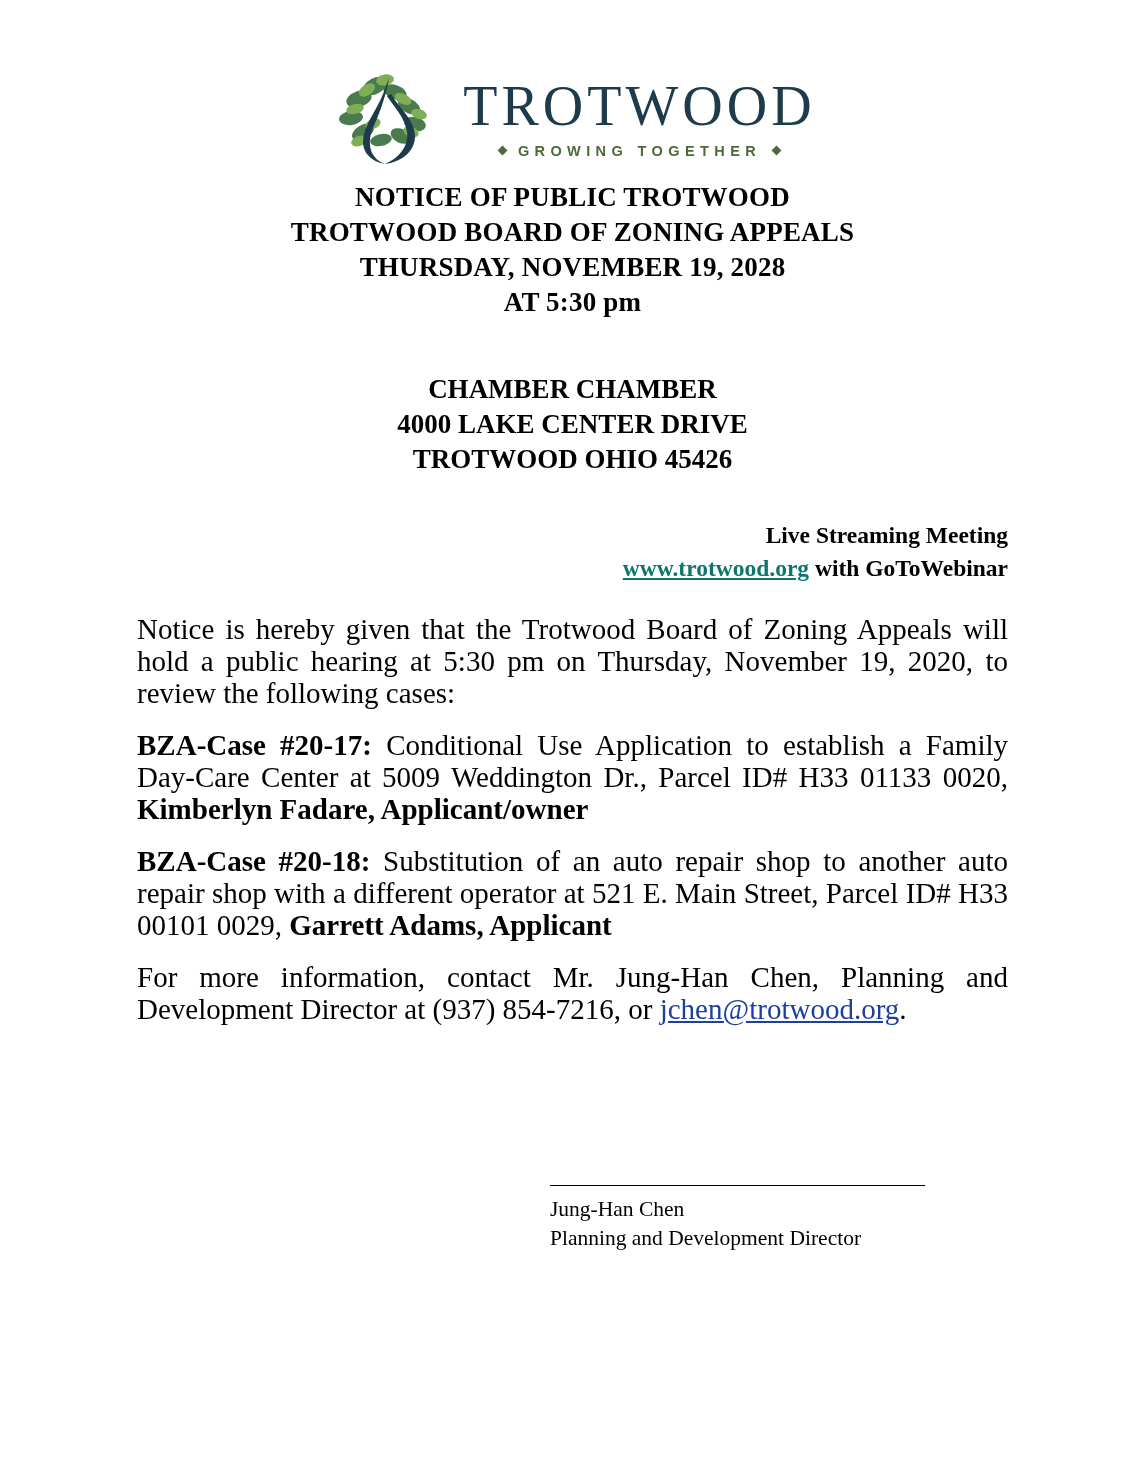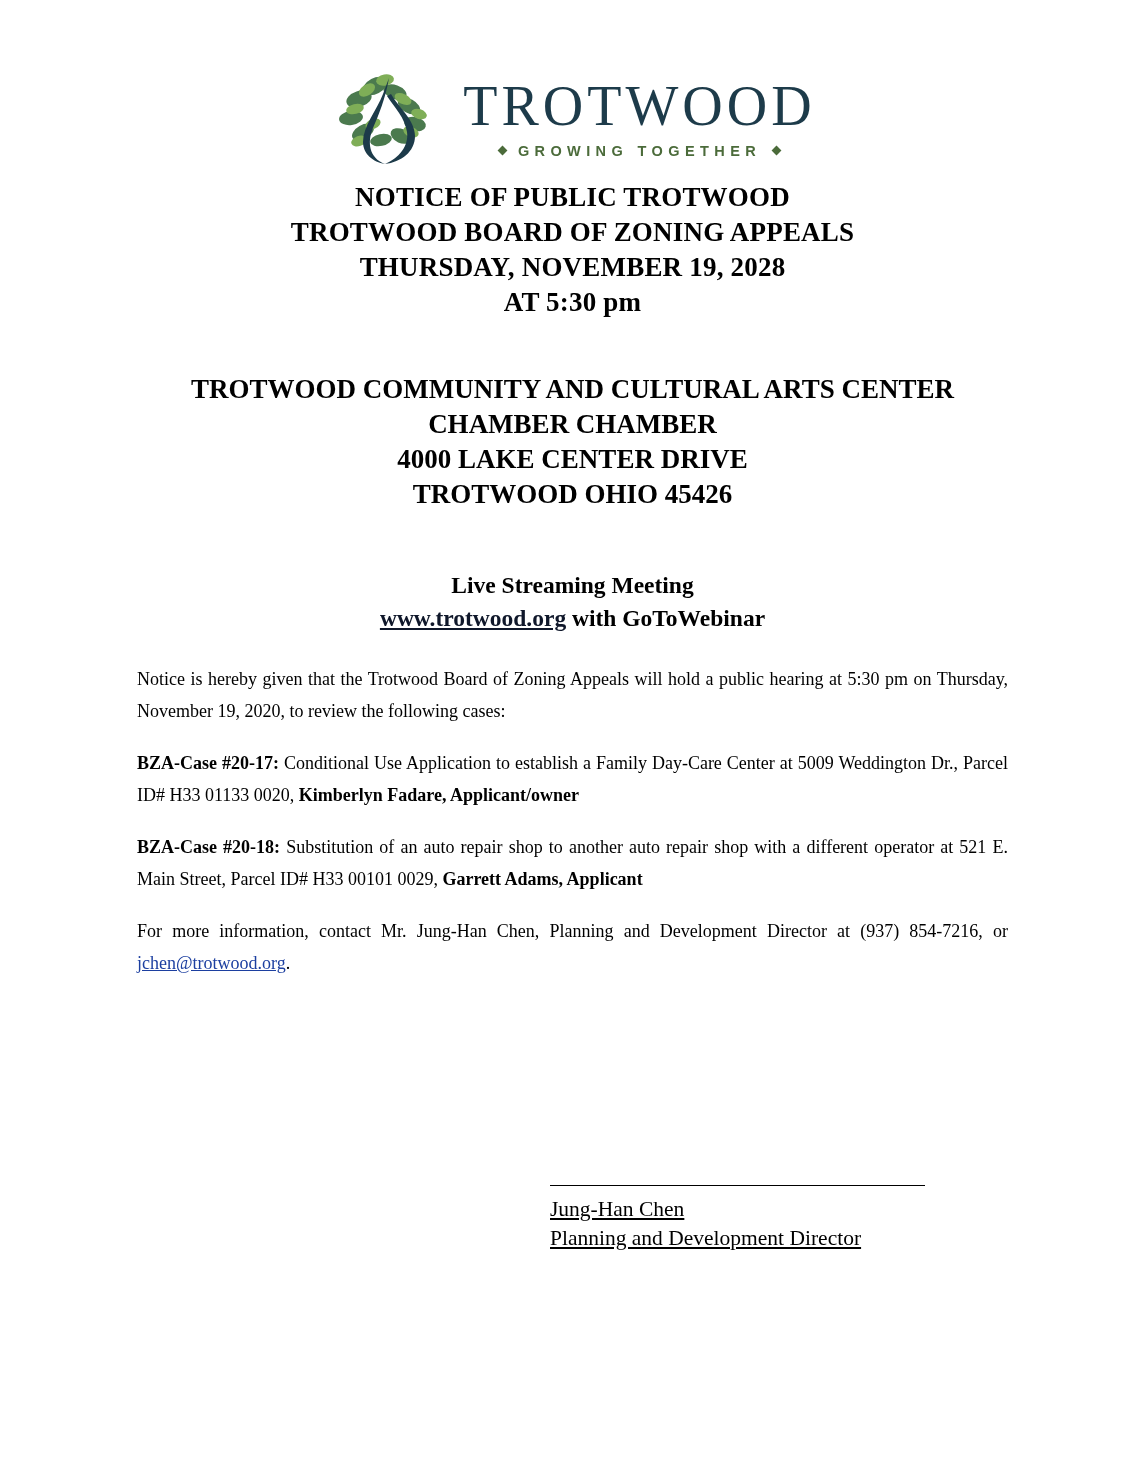--- a/index.html
+++ b/index.html
@@ -88,57 +88,56 @@
   .venue-block {
     text-align: center;
     margin-top: 52px;
   }
   .venue-block .line {
     font-size: 27px;
     font-weight: bold;
     line-height: 35px;
   }
   .stream-block {
-    text-align: center;
-    margin-top: 57px;
+    text-align: right;
+    margin-top: 42px;
   }
   .stream-block .line {
     font-size: 23.5px;
     font-weight: bold;
     line-height: 33px;
   }
   .stream-link {
-    color: #0f172a;
+    color: #0f766e;
     text-decoration: underline;
     font-weight: bold;
   }
 
   
   .body-copy {
     margin-top: 28px;
   }
   .para {
-    font-size: 18px;
+    font-size: 29px;
     line-height: 32px;
     text-align: justify;
     margin: 0 0 20px 0;
   }
   .para b { font-weight: bold; }
   .mail-link {
     color: #1c3fa0;
     text-decoration: underline;
   }
 
   
   .signature {
     position: absolute;
     left: 550px;
     top: 1185px;
     width: 380px;
-    text-decoration: underline;
   }
   .sig-rule {
     border-top: 1.5px solid #000;
     width: 375px;
     margin-bottom: 9px;
   }
   .sig-line {
     font-size: 21.5px;
     line-height: 29px;
   }
@@ -187,21 +186,20 @@
   </div>
 
   <div class="title-block">
     <div class="line">NOTICE OF PUBLIC TROTWOOD</div>
     <div class="line">TROTWOOD BOARD OF ZONING APPEALS</div>
     <div class="line">THURSDAY, NOVEMBER 19, 2028</div>
     <div class="line">AT 5:30 pm</div>
   </div>
 
   <div class="venue-block">
-    <div class="line">TROTWOOD COMMUNITY AND CULTURAL ARTS CENTER</div>
     <div class="line">CHAMBER CHAMBER</div>
     <div class="line">4000 LAKE CENTER DRIVE</div>
     <div class="line">TROTWOOD OHIO 45426</div>
   </div>
 
   <div class="stream-block">
     <div class="line">Live Streaming Meeting</div>
     <div class="line"><a class="stream-link" href="#">www.trotwood.org</a><span> with GoToWebinar</span></div>
   </div>
 

